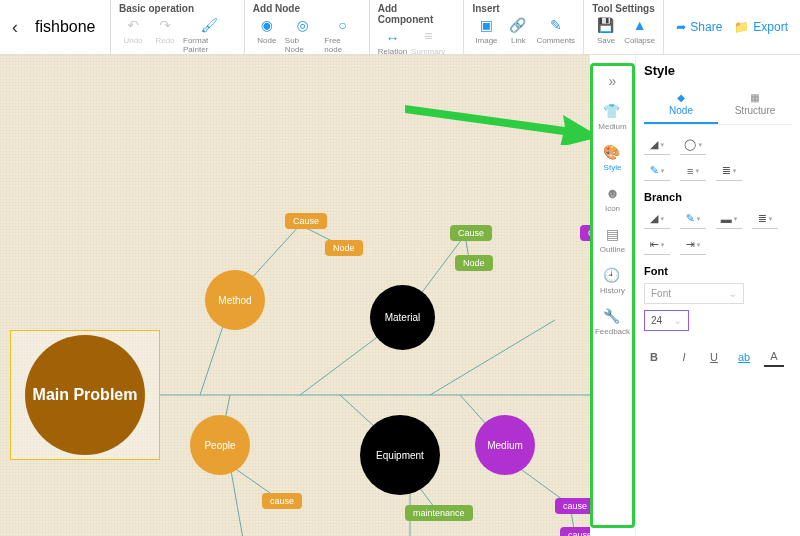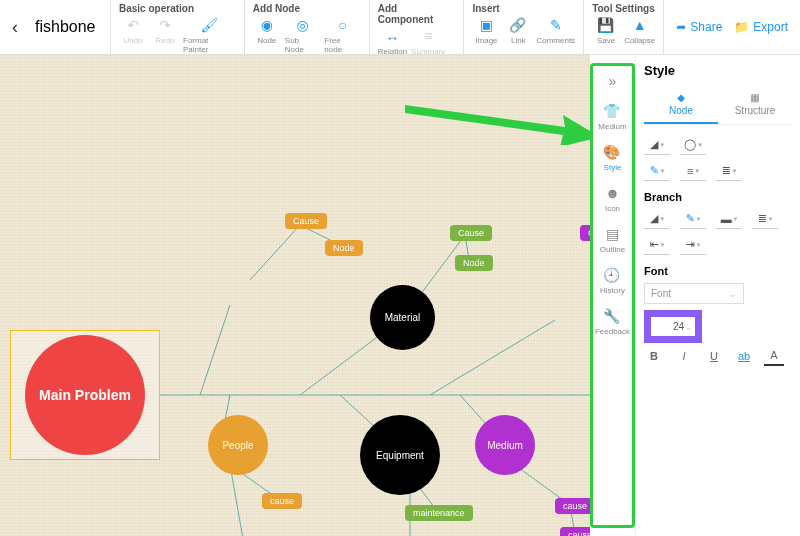--- a/index.html
+++ b/index.html
@@ -20,21 +20,21 @@
 .top-right { display: flex; align-items: center; gap: 12px; padding: 0 12px; border-left: 1px solid #e0e0e0; }
 .tr-btn { display: flex; align-items: center; gap: 4px; color: #2196F3; font-size: 12px; cursor: pointer; }
 
 .main { display: flex; height: 481px; }
 .canvas { flex: 1; background: #f0e9d6; position: relative; overflow: hidden; }
 .canvas-texture { position: absolute; inset: 0; background-image: repeating-linear-gradient(0deg, rgba(200,180,140,0.1) 0 1px, transparent 1px 3px), repeating-linear-gradient(90deg, rgba(200,180,140,0.1) 0 1px, transparent 1px 3px); }
 
 .arrow-annotation { position: absolute; }
 
 .main-node { position: absolute; left: 10px; top: 275px; width: 150px; height: 130px; border: 1px solid #f0c020; background: rgba(255,255,255,0.3); display: flex; align-items: center; justify-content: center; }
-.main-circle { width: 120px; height: 120px; border-radius: 50%; background: #ef4444; display: flex; align-items: center; justify-content: center; color: #fff; font-size: 14px; font-weight: bold; }
+.main-circle { width: 120px; height: 120px; border-radius: 50%; background: #a16207; display: flex; align-items: center; justify-content: center; color: #fff; font-size: 16px; font-weight: bold; }
 
 .branch-circle { position: absolute; border-radius: 50%; display: flex; align-items: center; justify-content: center; color: #fff; font-size: 10px; }
 .orange { background: #e8a030; }
 .green { background: #000000; }
 .purple { background: #b030d0; }
 
 .tag { position: absolute; padding: 3px 8px; border-radius: 4px; color: #fff; font-size: 9px; }
 .tag-orange { background: #e8a030; }
 .tag-green { background: #7cb342; }
 .tag-purple { background: #b030d0; }
@@ -49,21 +49,21 @@
 .right-panel { width: 165px; background: #fff; border-left: 1px solid #eee; padding: 8px; }
 .panel-title { font-size: 13px; font-weight: bold; margin-bottom: 8px; }
 .panel-tabs { display: flex; border-bottom: 1px solid #eee; margin-bottom: 10px; }
 .panel-tab { flex: 1; text-align: center; padding: 6px 0; font-size: 10px; color: #888; cursor: pointer; display: flex; flex-direction: column; align-items: center; gap: 2px; }
 .panel-tab.active { color: #2196F3; border-bottom: 2px solid #2196F3; }
 .section-title { font-size: 11px; font-weight: bold; margin: 10px 0 6px 0; }
 .ctrl-row { display: flex; gap: 10px; margin-bottom: 6px; }
 .ctrl { width: 26px; height: 20px; border: none; border-bottom: 1px solid #ccc; display: flex; align-items: center; justify-content: center; font-size: 11px; color: #555; cursor: pointer; position: relative; }
 .ctrl .dd { font-size: 7px; margin-left: 2px; color: #aaa; }
 .font-select { border: 1px solid #ddd; padding: 4px 6px; font-size: 10px; color: #999; display: flex; justify-content: space-between; width: 100px; cursor: pointer; margin-bottom: 6px; }
-.size-select { border: 7px solid #8b5cf6; padding: 4px 22px; font-size: 10px; color: #555; display: flex; justify-content: space-between; width: 45px; cursor: pointer; margin-bottom: 3px; }
+.size-select { border: 1px solid #8b5cf6; padding: 4px 6px; font-size: 10px; color: #555; display: flex; justify-content: space-between; width: 45px; cursor: pointer; margin-bottom: 16px; }
 .format-row { display: flex; gap: 10px; }
 .fmt-btn { width: 20px; height: 20px; display: flex; align-items: center; justify-content: center; font-size: 11px; color: #666; cursor: pointer; }
 .fmt-btn.underline { color: #2196F3; text-decoration: underline; }
 </style>
 </head>
 <body>
 
 <div class="topbar">
   <div class="back-btn">
     <span>‹</span>
@@ -192,22 +192,23 @@
     </svg>
 
     <svg class="arrow-annotation" style="left:405px;top:30px" width="195" height="60">
       <polygon points="0,20 160,42 158,30 195,52 155,62 158,50 0,28" fill="#2ecc40"></polygon>
     </svg>
 
     <div class="main-node">
       <div class="main-circle">Main Problem</div>
     </div>
 
+    <div class="branch-circle orange" style="left:205px;top:215px;width:60px;height:60px">Method</div>
     <div class="branch-circle green" style="left:370px;top:230px;width:65px;height:65px">Material</div>
-    <div class="branch-circle orange" style="left:208px;top:360px;width:60px;height:60px">People</div>
+    <div class="branch-circle orange" style="left:190px;top:360px;width:60px;height:60px">People</div>
     <div class="branch-circle green" style="left:360px;top:360px;width:80px;height:80px">Equipment</div>
     <div class="branch-circle purple" style="left:475px;top:360px;width:60px;height:60px">Medium</div>
 
     <div class="tag tag-orange" style="left:285px;top:158px">Cause</div>
     <div class="tag tag-orange" style="left:325px;top:185px">Node</div>
     <div class="tag tag-green" style="left:450px;top:170px">Cause</div>
     <div class="tag tag-green" style="left:455px;top:200px">Node</div>
     <div class="tag tag-purple" style="left:580px;top:170px">Ca</div>
     <div class="tag tag-orange" style="left:262px;top:438px">cause</div>
 

